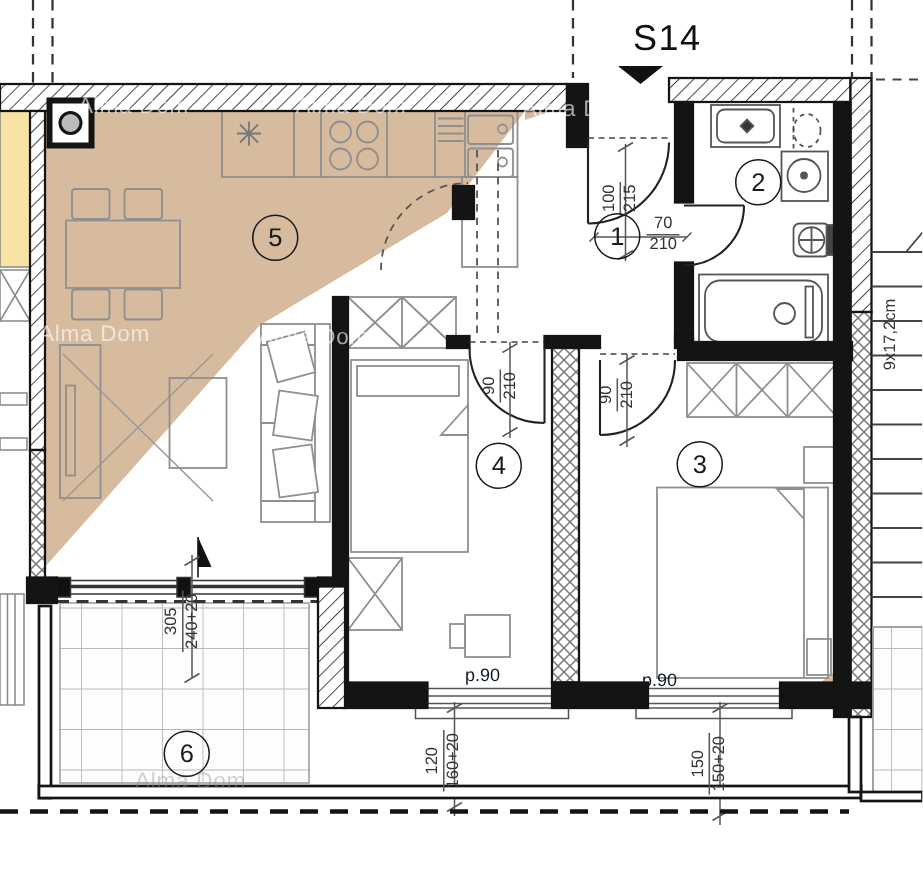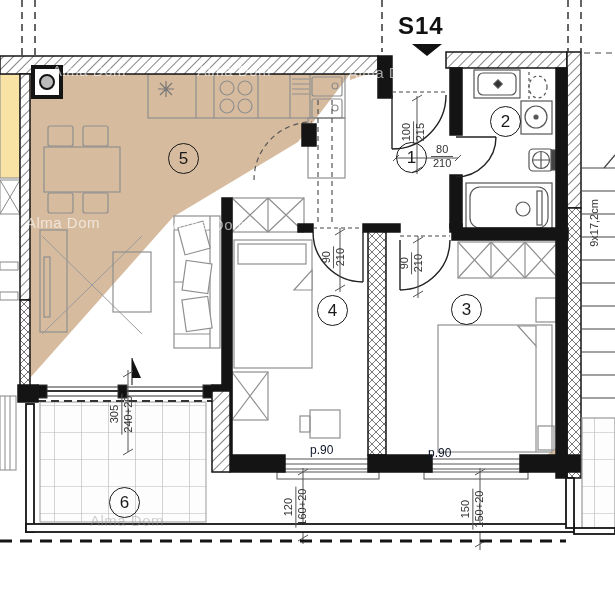--- a/index.html
+++ b/index.html
@@ -231,35 +231,35 @@
 
   <g stroke="#333" stroke-width="1.5" stroke-dasharray="7,5" fill="none">
     <path d="M22,0 L22,56 M35,0 L35,56 M382,0 L382,52 M568,0 L568,52 M581,0 L581,52"></path>
   </g>
 
   <g>
     <polygon points="412,44 442,44 427,56" fill="#111"></polygon>
   </g>
 </svg>
 
-<div class="s14" style="left:398px; top:12px;font-weight:bold;">S14</div>
+<div class="s14" style="left:422px; top:12px;">S14</div>
 
 <div class="room-label" style="left:396px; top:142px;">1</div>
 <div class="room-label" style="left:490px; top:106px;">2</div>
 <div class="room-label" style="left:451px; top:294px;">3</div>
 <div class="room-label" style="left:317px; top:295px;">4</div>
 <div class="room-label" style="left:168px; top:143px;">5</div>
 <div class="room-label" style="left:109px; top:487px;">6</div>
 
 <div class="dim rot" style="left:402px; top:119px;">
   <span class="a">100</span>
   <span class="b">215</span>
 </div>
 <div class="dim" style="left:431px; top:143px;">
-  <span class="a">80</span>
+  <span class="a">70</span>
   <span class="b">210</span>
 </div>
 <div class="dim rot" style="left:322px; top:244px;">
   <span class="a">90</span>
   <span class="b">210</span>
 </div>
 <div class="dim rot" style="left:400px; top:250px;">
   <span class="a">90</span>
   <span class="b">210</span>
 </div>

